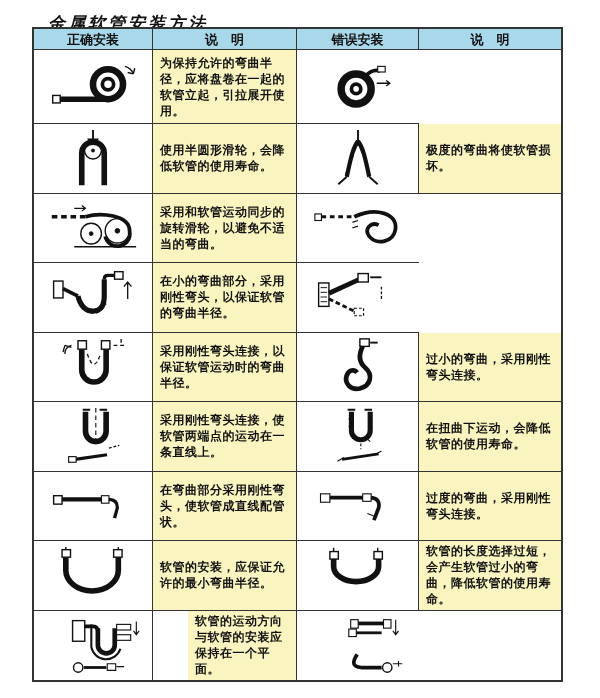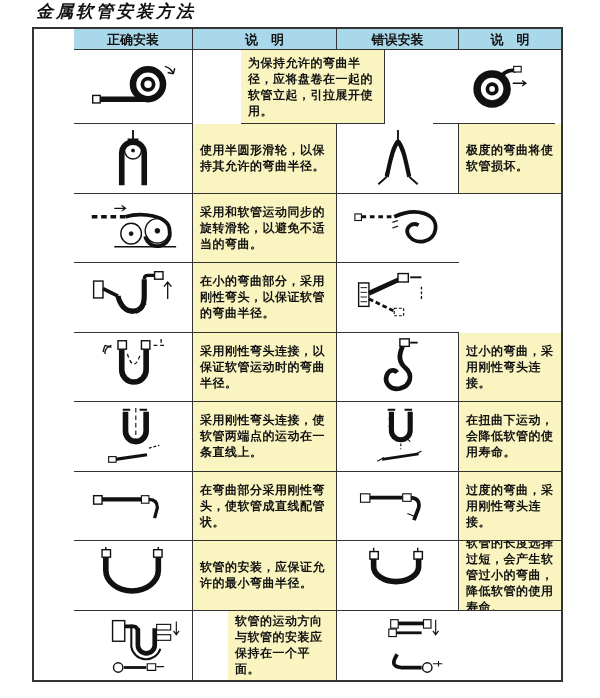--- a/index.html
+++ b/index.html
@@ -2,47 +2,46 @@
 <html><head>
 <meta charset="utf-8">
 <style>
   html,body{margin:0;padding:0;}
   body{
     width:600px;height:698px;background:#ffffff;position:relative;
     font-family:"DejaVu Sans","Liberation Sans",sans-serif;
     -webkit-font-smoothing:antialiased;
   }
   .title{
-    position:absolute;left:36px;top:0px;margin:0;
+    position:absolute;left:36px;top:0px;margin:12px;
     font-family:"DejaVu Serif","Liberation Serif",serif;
     font-style:italic;font-weight:bold;font-size:17px;color:#111;
     letter-spacing:3px;
   }
   .hose-table{
     position:absolute;left:32px;top:27px;width:531px;
     border:2px solid var(--border,#333);
     background:#fff;
     box-sizing:border-box;
-    padding-left:40px;
   }
   .thead,.row{
     display:grid;
     grid-template-columns:119px 144px 122px 1fr;
   }
   .th{
     background:var(--header-bg,#a9d8ea);
     height:21px;line-height:21px;text-align:center;
     font-size:13px;font-weight:bold;color:#111;
     border-right:1px solid var(--border,#333);
     border-bottom:1px solid var(--border,#333);
     box-sizing:border-box;
   }
   .th:last-child{border-right:none;}
   .row{height:69.5px;}
-  .row.tall{height:74px;gap:48px;}
+  .row.tall{height:74px;}
   .cell{
     box-sizing:border-box;
     border-right:1px solid var(--border,#333);
     border-bottom:1px solid var(--border,#333);
     overflow:hidden;
   }
   .row .cell:last-child{border-right:none;}
   .row:last-child .cell{border-bottom:none;margin-left:35px;}
   .img-cell{
     background:var(--image-bg,#fff);
@@ -107,21 +106,21 @@
             <g fill="none" stroke="#111">
               <path d="M50 2 V12" stroke-width="2"></path>
               <path d="M45 12 h10 l-2 6 h-6 z" stroke-width="1.5" fill="#fff"></path>
               <circle cx="50" cy="24" r="9" stroke-width="1.5" fill="#fff"></circle>
               <circle cx="50" cy="24" r="1.6" fill="#111"></circle>
               <path d="M38 61 V27 A12 12 0 0 1 62 27 V61" stroke-width="6"></path>
             </g>
           </svg>
         </span>
     </div>
-    <div class="cell desc-cell">使用半圆形滑轮，以保持其允许的弯曲半径。</div>
+    <div class="cell desc-cell">使用半圆形滑轮，会降低软管的使用寿命。</div>
     <div class="cell img-cell">
       <span class="illus">
           <svg viewBox="0 0 100 64">
             <g fill="none" stroke="#111">
               <path d="M50 2 V14" stroke-width="2"></path>
               <path d="M50 14 C44 22 42 34 38 52" stroke-width="4.5"></path>
               <path d="M50 14 C56 22 58 34 62 52" stroke-width="4.5"></path>
               <path d="M38 52 l-9 8 m33 -8 l9 8" stroke-width="2"></path>
               <path d="M45 28 l-8 22" stroke-width="2"></path>
             </g>

